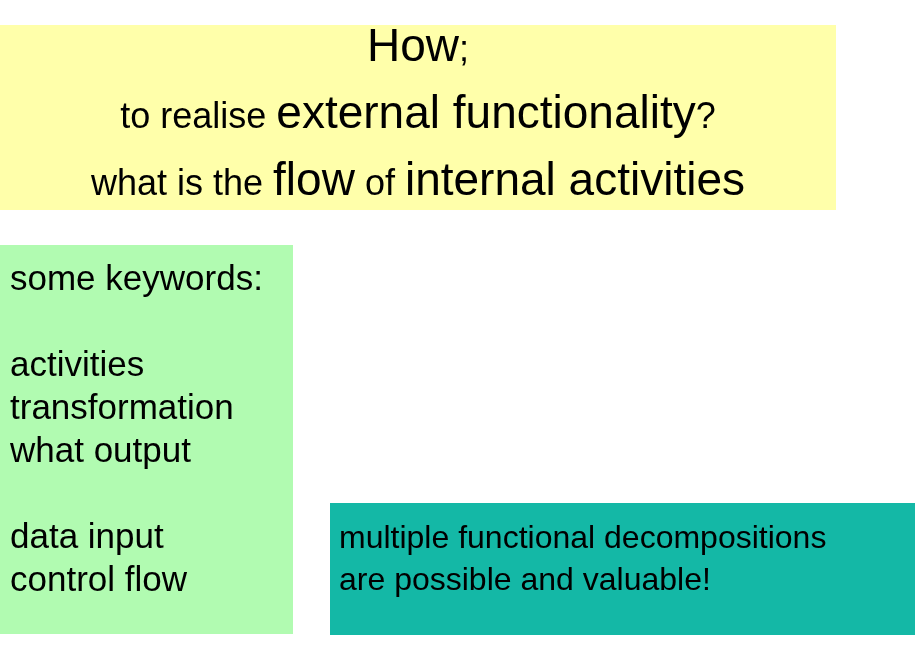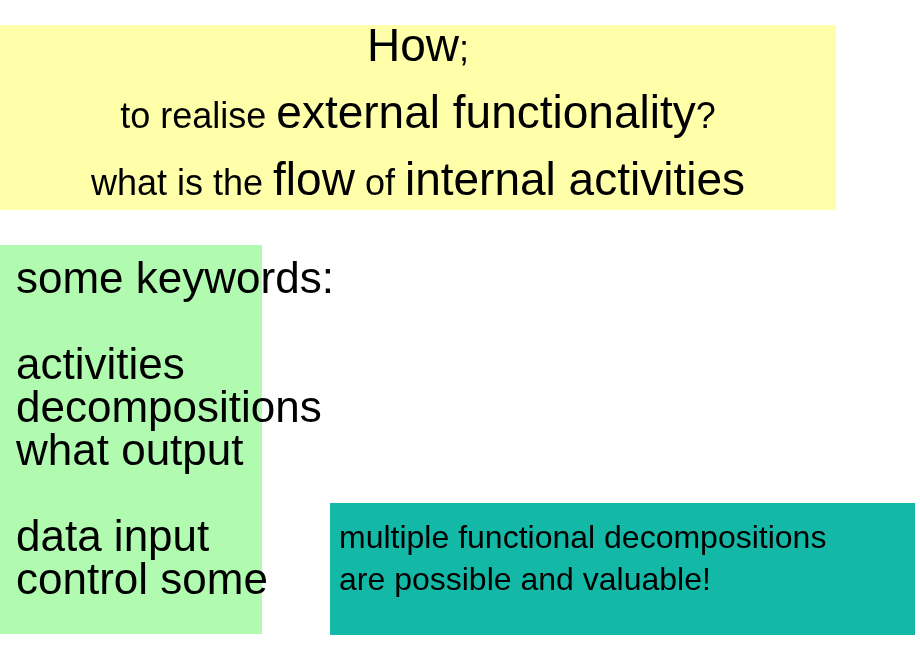--- a/index.html
+++ b/index.html
@@ -35,26 +35,26 @@
     white-space: pre;
   }
   .t-line .lg { font-size: 46px; }
   .t-line .sm { font-size: 36px; }
 
   
   .keywords-box {
     position: absolute;
     left: 0;
     top: 245px;
-    width: 262px;
+    width: 293px;
     height: 389px;
     background: #b1fbb1;
     box-sizing: border-box;
-    padding: 11px 0 0 16px;
-    font-size: 44px;
+    padding: 11px 0 0 10px;
+    font-size: 35px;
   }
   .kw-line {
     line-height: 43px;
     white-space: pre;
   }
   .kw-gap {
     height: 43px;
   }
 
   
@@ -82,25 +82,25 @@
   <div class="banner">
     <div class="t-line"><span class="lg">How</span><span class="sm">;</span></div>
     <div class="t-line"><span class="sm">to realise </span><span class="lg">external functionality</span><span class="sm">?</span></div>
     <div class="t-line"><span class="sm">what is the </span><span class="lg">flow</span><span class="sm"> of </span><span class="lg">internal activities</span></div>
   </div>
 
   <div class="keywords-box">
     <div class="kw-line">some keywords:</div>
     <div class="kw-gap"></div>
     <div class="kw-line">activities</div>
-    <div class="kw-line">decompositions</div>
+    <div class="kw-line">transformation</div>
     <div class="kw-line">what output</div>
     <div class="kw-gap"></div>
     <div class="kw-line">data input</div>
-    <div class="kw-line">control some</div>
+    <div class="kw-line">control flow</div>
   </div>
 
   <div class="note-box">
     <div class="note-line">multiple functional decompositions</div>
     <div class="note-line">are possible and valuable!</div>
   </div>
 
 </div>
 
 </body></html>

